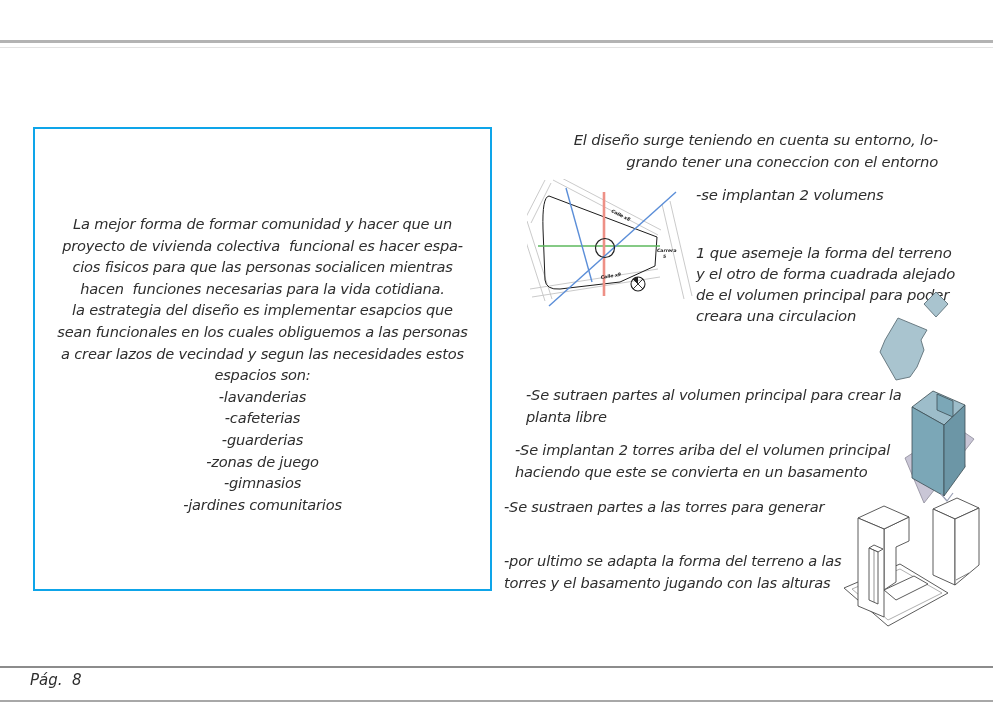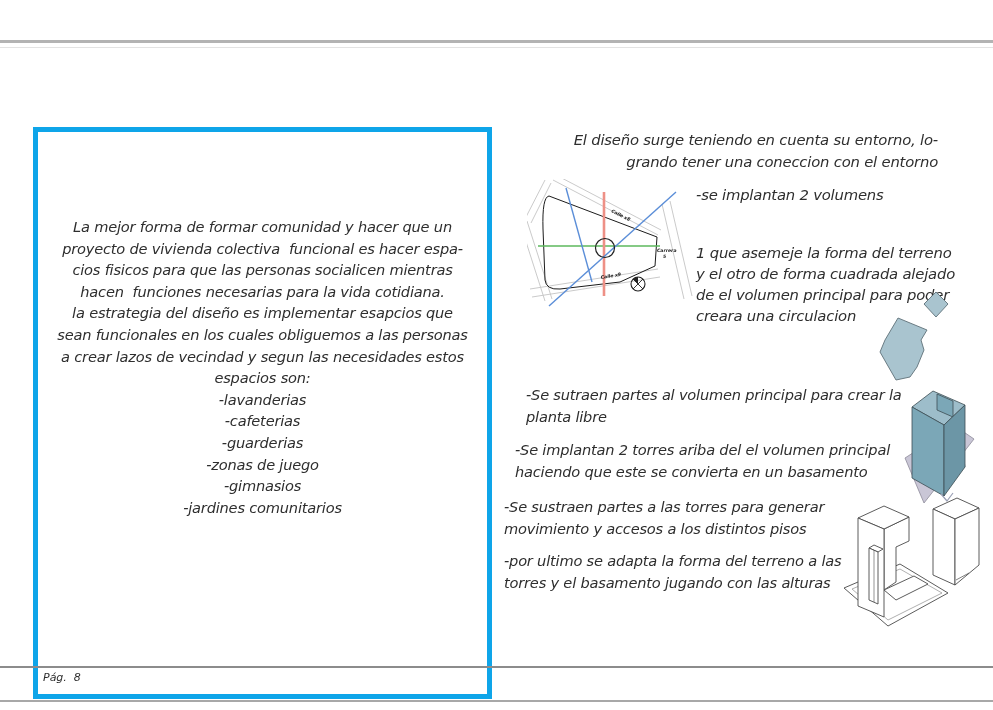--- a/index.html
+++ b/index.html
@@ -9,22 +9,22 @@
     font-family:"DejaVu Sans","Liberation Sans",sans-serif;
     font-style:italic; color:#2e2e2e; overflow:hidden;
   }
   .rule { position:absolute; left:0; width:993px; }
   .rule-top-thick { top:40px; height:3px; background:#b3b3b3; }
   .rule-top-thin  { top:47px; height:1px; background:#e3e3e3; }
   .rule-footer    { top:666px; height:2px; background:#8c8c8c; }
   .rule-bottom    { top:700px; height:2px; background:#a8a8a8; }
 
   .left-box {
-    position:absolute; left:33px; top:127px; width:459px; height:572px;
-    border:5px solid #0ea5e9; background:#ffffff;
+    position:absolute; left:33px; top:127px; width:459px; height:464px;
+    border:2px solid #0ea5e9; background:#ffffff;
   }
   .left-box-text { position:absolute; top:84px; left:8px; right:8px; }
   .tl {
     text-align:center; white-space:pre; line-height:21.6px;
     font-size:14.6px; letter-spacing:-0.2px;
   }
 
   .heading { position:absolute; left:540px; top:129px; width:398px; }
   .hl { text-align:right; white-space:pre; line-height:21.5px; font-size:14.8px; letter-spacing:-0.2px; }
 
@@ -39,21 +39,21 @@
   .b2 { left:515px; top:439px; }
   .b3 { left:504px; top:496px; }
   .b4 { left:504px; top:550px; }
 
   .svg-abs { position:absolute; }
   .site-plan { left:527px; top:179px; }
   .volume-shapes { left:875px; top:289px; }
   .tower-3d { left:893px; top:383px; }
   .outline-3d { left:838px; top:492px; }
 
-  .footer-label { position:absolute; left:43px; top:671px; font-size:11px; white-space:pre; }
+  .footer-label { position:absolute; left:30px; top:671px; font-size:15px; white-space:pre; }
 
   .plan-label { font-size:4.6px; fill:#222; font-style:italic; font-weight:bold; }
 </style>
 </head>
 <body>
 
 <div class="page">
 
   <div class="rule rule-top-thick"></div>
   <div class="rule rule-top-thin"></div>
@@ -132,21 +132,20 @@
   <div class="bullet b1">
     <div class="bl">-Se sutraen partes al volumen principal para crear la</div>
     <div class="bl">planta libre</div>
   </div>
   <div class="bullet b2">
     <div class="bl">-Se implantan 2 torres ariba del el volumen principal</div>
     <div class="bl">haciendo que este se convierta en un basamento</div>
   </div>
   <div class="bullet b3">
     <div class="bl">-Se sustraen partes a las torres para generar</div>
-    <div class="bl">movimiento y accesos a los distintos pisos</div>
   </div>
   <div class="bullet b4">
     <div class="bl">-por ultimo se adapta la forma del terreno a las</div>
     <div class="bl">torres y el basamento jugando con las alturas</div>
   </div>
 
   <svg class="svg-abs tower-3d" width="100" height="135" viewBox="0 0 100 135">
     <polygon points="12,75 62,43 81,56 31,120" stroke="#8d8a99" stroke-width="0.8" fill="#c9c6d6"></polygon>
     <polygon points="64,73 70,70 72,84 66,87" fill="#ffffff" stroke="#777777" stroke-width="0.7"></polygon>
     <polygon points="19,24 40,8 72,22 51,42" stroke="#3c4c53" stroke-width="0.8" fill="#9dbdca"></polygon>

